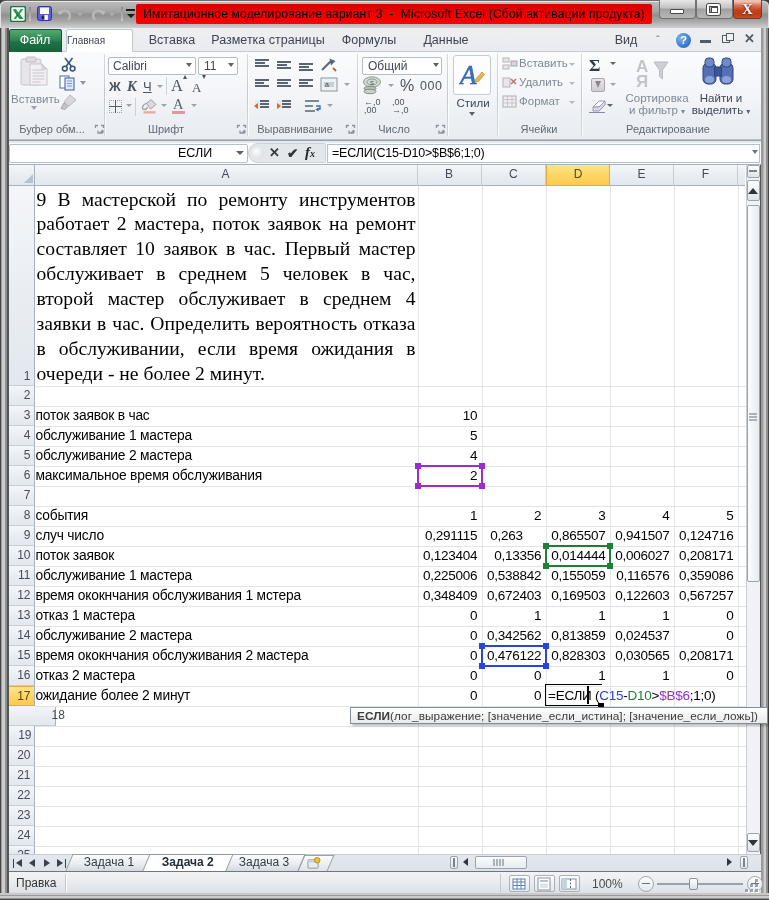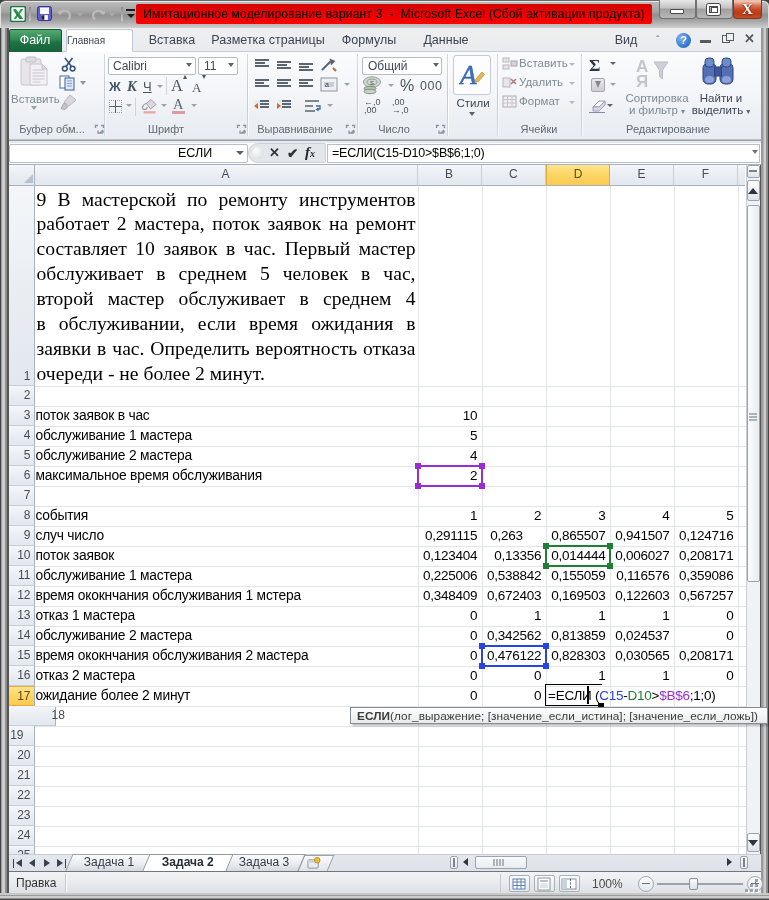--- a/index.html
+++ b/index.html
@@ -322,21 +322,21 @@
 <div class="ab" style="left:8.5px;top:525.5px;width:26.0px;height:20.0px;background:linear-gradient(#f4f6f9,#e9edf2 55%,#e2e8ee);border-bottom:1px solid #c5cdd7;border-right:1px solid #a8b2bf;color:#444c57;font-size:12px;text-align:right;padding-right:3px;line-height:19.0px;">9</div>
 <div class="ab" style="left:8.5px;top:545.5px;width:26.0px;height:20.0px;background:linear-gradient(#f4f6f9,#e9edf2 55%,#e2e8ee);border-bottom:1px solid #c5cdd7;border-right:1px solid #a8b2bf;color:#444c57;font-size:12px;text-align:right;padding-right:3px;line-height:19.0px;">10</div>
 <div class="ab" style="left:8.5px;top:565.5px;width:26.0px;height:20.0px;background:linear-gradient(#f4f6f9,#e9edf2 55%,#e2e8ee);border-bottom:1px solid #c5cdd7;border-right:1px solid #a8b2bf;color:#444c57;font-size:12px;text-align:right;padding-right:3px;line-height:19.0px;">11</div>
 <div class="ab" style="left:8.5px;top:585.5px;width:26.0px;height:20.0px;background:linear-gradient(#f4f6f9,#e9edf2 55%,#e2e8ee);border-bottom:1px solid #c5cdd7;border-right:1px solid #a8b2bf;color:#444c57;font-size:12px;text-align:right;padding-right:3px;line-height:19.0px;">12</div>
 <div class="ab" style="left:8.5px;top:605.5px;width:26.0px;height:20.0px;background:linear-gradient(#f4f6f9,#e9edf2 55%,#e2e8ee);border-bottom:1px solid #c5cdd7;border-right:1px solid #a8b2bf;color:#444c57;font-size:12px;text-align:right;padding-right:3px;line-height:19.0px;">13</div>
 <div class="ab" style="left:8.5px;top:625.5px;width:26.0px;height:20.0px;background:linear-gradient(#f4f6f9,#e9edf2 55%,#e2e8ee);border-bottom:1px solid #c5cdd7;border-right:1px solid #a8b2bf;color:#444c57;font-size:12px;text-align:right;padding-right:3px;line-height:19.0px;">14</div>
 <div class="ab" style="left:8.5px;top:645.5px;width:26.0px;height:20.0px;background:linear-gradient(#f4f6f9,#e9edf2 55%,#e2e8ee);border-bottom:1px solid #c5cdd7;border-right:1px solid #a8b2bf;color:#444c57;font-size:12px;text-align:right;padding-right:3px;line-height:19.0px;">15</div>
 <div class="ab" style="left:8.5px;top:665.5px;width:26.0px;height:20.0px;background:linear-gradient(#f4f6f9,#e9edf2 55%,#e2e8ee);border-bottom:1px solid #c5cdd7;border-right:1px solid #a8b2bf;color:#444c57;font-size:12px;text-align:right;padding-right:3px;line-height:19.0px;">16</div>
 <div class="ab" style="left:8.5px;top:685.5px;width:26.0px;height:20.0px;background:linear-gradient(#fee48e,#fdd767 45%,#fcca50);border-top:1px solid #e8aa3a;border-bottom:1px solid #e8aa3a;border-right:1px solid #a8b2bf;color:#5a4a14;font-size:12px;text-align:right;padding-right:3px;line-height:19.0px;">17</div>
 <div class="ab" style="left:8.5px;top:705.5px;width:26.0px;height:20.0px;background:linear-gradient(#f4f6f9,#e9edf2 55%,#e2e8ee);border-bottom:1px solid #c5cdd7;border-right:1px solid #a8b2bf;color:#444c57;font-size:12px;text-align:right;padding-right:3px;line-height:19.0px;padding-left:43px;">18</div>
-<div class="ab" style="left:8.5px;top:725.5px;width:26.0px;height:20.0px;background:linear-gradient(#f4f6f9,#e9edf2 55%,#e2e8ee);border-bottom:1px solid #c5cdd7;border-right:1px solid #a8b2bf;color:#444c57;font-size:12px;text-align:right;padding-right:10px;line-height:19.0px;">19</div>
+<div class="ab" style="left:8.5px;top:725.5px;width:26.0px;height:20.0px;background:linear-gradient(#f4f6f9,#e9edf2 55%,#e2e8ee);border-bottom:1px solid #c5cdd7;border-right:1px solid #a8b2bf;color:#444c57;font-size:12px;text-align:right;padding-right:2px;line-height:19.0px;">19</div>
 <div class="ab" style="left:8.5px;top:745.5px;width:26.0px;height:20.0px;background:linear-gradient(#f4f6f9,#e9edf2 55%,#e2e8ee);border-bottom:1px solid #c5cdd7;border-right:1px solid #a8b2bf;color:#444c57;font-size:12px;text-align:right;padding-right:3px;line-height:19.0px;">20</div>
 <div class="ab" style="left:8.5px;top:765.5px;width:26.0px;height:20.0px;background:linear-gradient(#f4f6f9,#e9edf2 55%,#e2e8ee);border-bottom:1px solid #c5cdd7;border-right:1px solid #a8b2bf;color:#444c57;font-size:12px;text-align:right;padding-right:3px;line-height:19.0px;">21</div>
 <div class="ab" style="left:8.5px;top:785.5px;width:26.0px;height:20.0px;background:linear-gradient(#f4f6f9,#e9edf2 55%,#e2e8ee);border-bottom:1px solid #c5cdd7;border-right:1px solid #a8b2bf;color:#444c57;font-size:12px;text-align:right;padding-right:3px;line-height:19.0px;">22</div>
 <div class="ab" style="left:8.5px;top:805.5px;width:26.0px;height:20.0px;background:linear-gradient(#f4f6f9,#e9edf2 55%,#e2e8ee);border-bottom:1px solid #c5cdd7;border-right:1px solid #a8b2bf;color:#444c57;font-size:12px;text-align:right;padding-right:3px;line-height:19.0px;">23</div>
 <div class="ab" style="left:8.5px;top:825.5px;width:26.0px;height:20.0px;background:linear-gradient(#f4f6f9,#e9edf2 55%,#e2e8ee);border-bottom:1px solid #c5cdd7;border-right:1px solid #a8b2bf;color:#444c57;font-size:12px;text-align:right;padding-right:3px;line-height:19.0px;">24</div>
 <div class="ab" style="left:8.5px;top:845.5px;width:26.0px;height:8.5px;overflow:hidden;background:linear-gradient(#f4f6f9,#e9edf2 55%,#e2e8ee);border-right:1px solid #a8b2bf;color:#444c57;font-size:12px;text-align:right;padding-right:3px;line-height:19px;">25</div>
 <div class="ab" style="left:417.5px;top:186.0px;width:1px;height:668.0px;background:#e1e4e9;"></div>
 <div class="ab" style="left:481.7px;top:186.0px;width:1px;height:668.0px;background:#e1e4e9;"></div>
 <div class="ab" style="left:545.9px;top:186.0px;width:1px;height:668.0px;background:#e1e4e9;"></div>
 <div class="ab" style="left:610.1px;top:186.0px;width:1px;height:668.0px;background:#e1e4e9;"></div>
@@ -365,22 +365,22 @@
 <div class="ab" style="left:34.5px;top:785.5px;width:711.0px;height:1px;background:#e1e4e9;"></div>
 <div class="ab" style="left:34.5px;top:805.5px;width:711.0px;height:1px;background:#e1e4e9;"></div>
 <div class="ab" style="left:34.5px;top:825.5px;width:711.0px;height:1px;background:#e1e4e9;"></div>
 <div class="ab" style="left:34.5px;top:845.5px;width:711.0px;height:1px;background:#e1e4e9;"></div>
 <div class="ab" style="left:36.5px;top:187.5px;width:379px;font-family:'Liberation Serif',serif;font-size:19.6px;color:#000;">
     <div style="height:24.9375px;line-height:24.9375px;text-align:justify;text-align-last:justify;">9 В мастерской по ремонту инструментов</div>
     <div style="height:24.9375px;line-height:24.9375px;text-align:justify;text-align-last:justify;">работает 2 мастера, поток заявок на ремонт</div>
     <div style="height:24.9375px;line-height:24.9375px;text-align:justify;text-align-last:justify;">составляет 10 заявок в час. Первый мастер</div>
     <div style="height:24.9375px;line-height:24.9375px;text-align:justify;text-align-last:justify;">обслуживает в среднем 5 человек в час,</div>
     <div style="height:24.9375px;line-height:24.9375px;text-align:justify;text-align-last:justify;">второй мастер обслуживает в среднем 4</div>
+    <div style="height:24.9375px;line-height:24.9375px;text-align:justify;text-align-last:justify;">заявки в час. Определить вероятность отказа</div>
     <div style="height:24.9375px;line-height:24.9375px;text-align:justify;text-align-last:justify;">в обслуживании, если время ожидания в</div>
-    <div style="height:24.9375px;line-height:24.9375px;text-align:justify;text-align-last:justify;">заявки в час. Определить вероятность отказа</div>
     <div style="height:24.9375px;line-height:24.9375px;text-align:justify;text-align-last:left;">очереди - не более 2 минут.</div>
   </div>
 <div class="lbl ab" style="left:35.5px;top:405.5px;height:20.0px;line-height:19.0px;">поток заявок в час</div>
 <div class="lbl ab" style="left:35.5px;top:425.5px;height:20.0px;line-height:19.0px;">обслуживание 1 мастера</div>
 <div class="lbl ab" style="left:35.5px;top:445.5px;height:20.0px;line-height:19.0px;">обслуживание 2 мастера</div>
 <div class="lbl ab" style="left:35.5px;top:465.5px;height:20.0px;line-height:19.0px;">максимальное время обслуживания</div>
 <div class="lbl ab" style="left:35.5px;top:505.5px;height:20.0px;line-height:19.0px;">события</div>
 <div class="lbl ab" style="left:35.5px;top:525.5px;height:20.0px;line-height:19.0px;">случ число</div>
 <div class="lbl ab" style="left:35.5px;top:545.5px;height:20.0px;line-height:19.0px;">поток заявок</div>
 <div class="lbl ab" style="left:35.5px;top:565.5px;height:20.0px;line-height:19.0px;">обслуживание 1 мастера</div>

